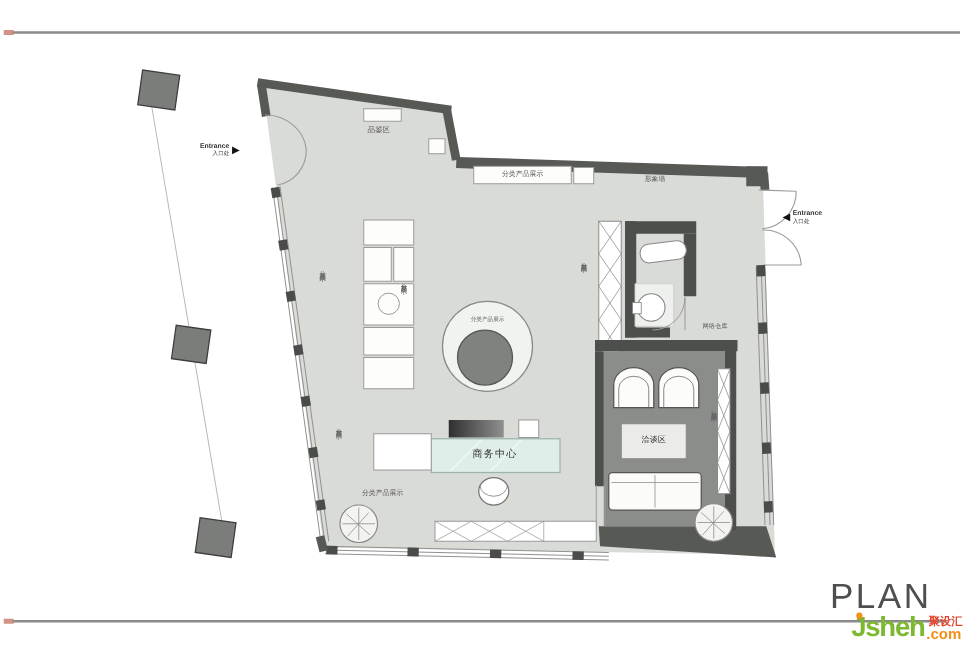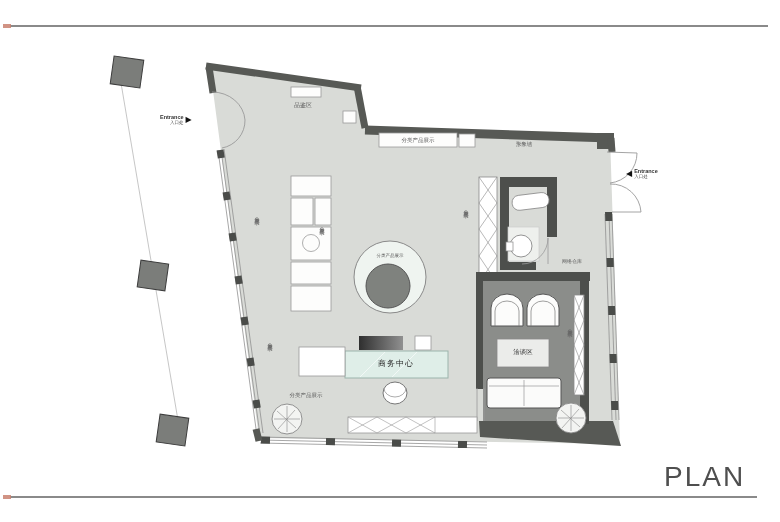--- a/index.html
+++ b/index.html
@@ -232,14 +232,20 @@
   </div>
   <div class="entrance" style="left:626px;top:168px;">
     <span class="arr">◀</span>
     <div class="txt" style="text-align:left;">
       <span class="en">Entrance</span>
       <span class="zh">入口处</span>
     </div>
   </div>
 
   <div class="plan-title">PLAN</div>
+  <div class="logo">
+    <span class="brand">Jsheh</span>
+    <span class="jdot"></span>
+    <span class="badge">聚设汇</span>
+    <span class="suffix">.com</span>
+  </div>
 
 </div>
 
 </body></html>

